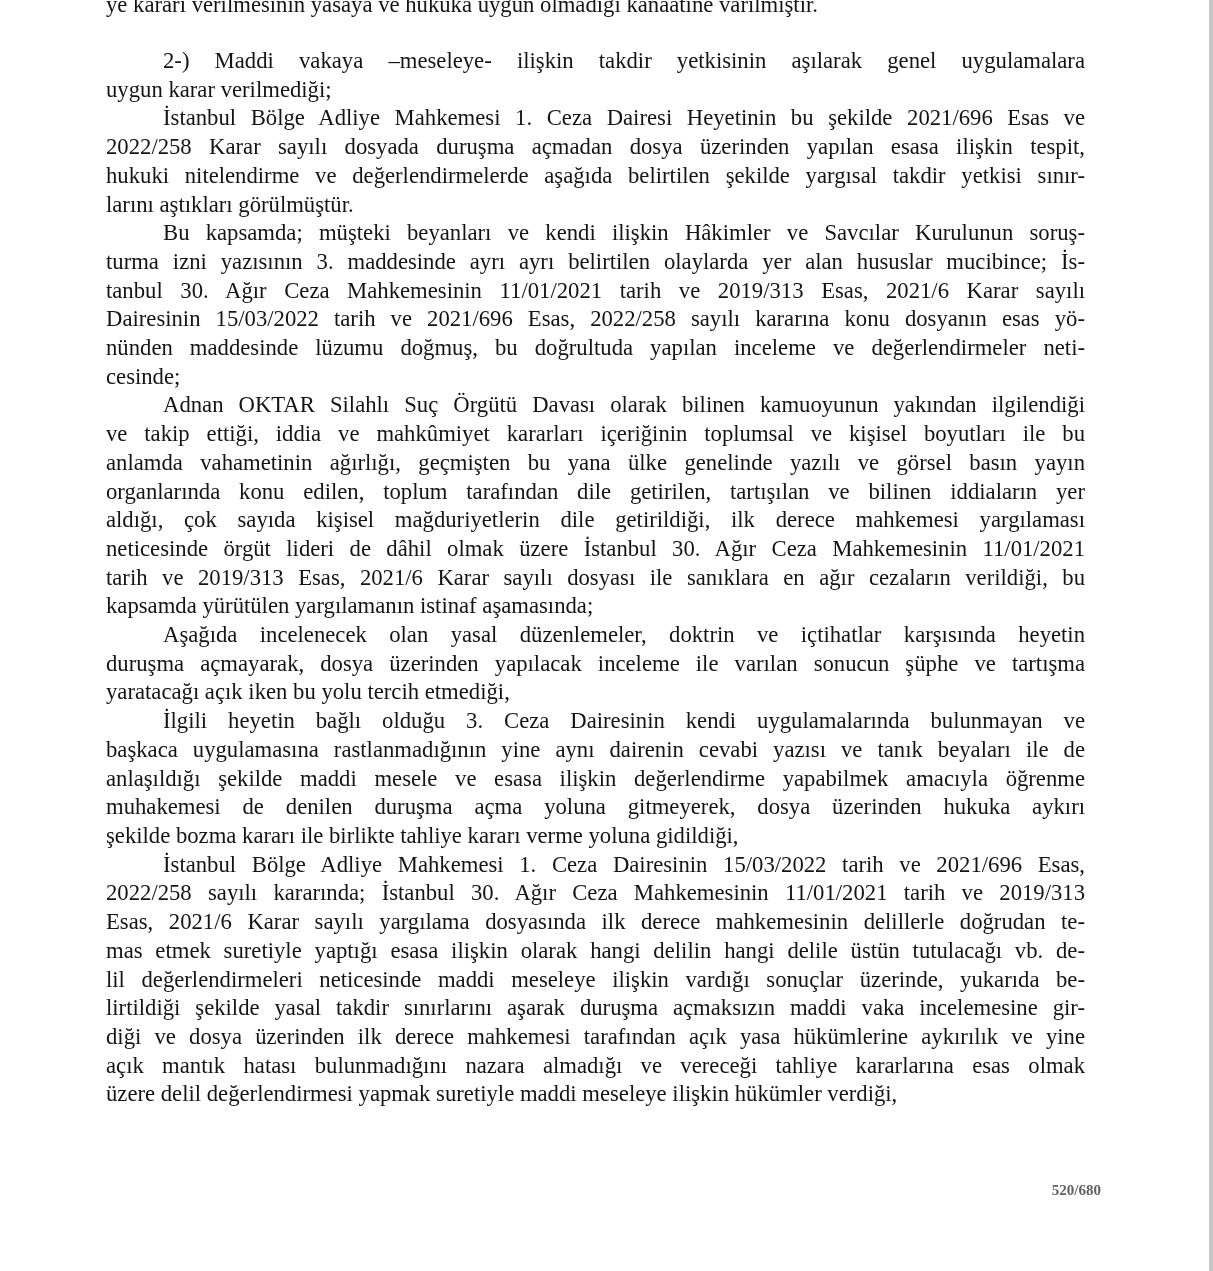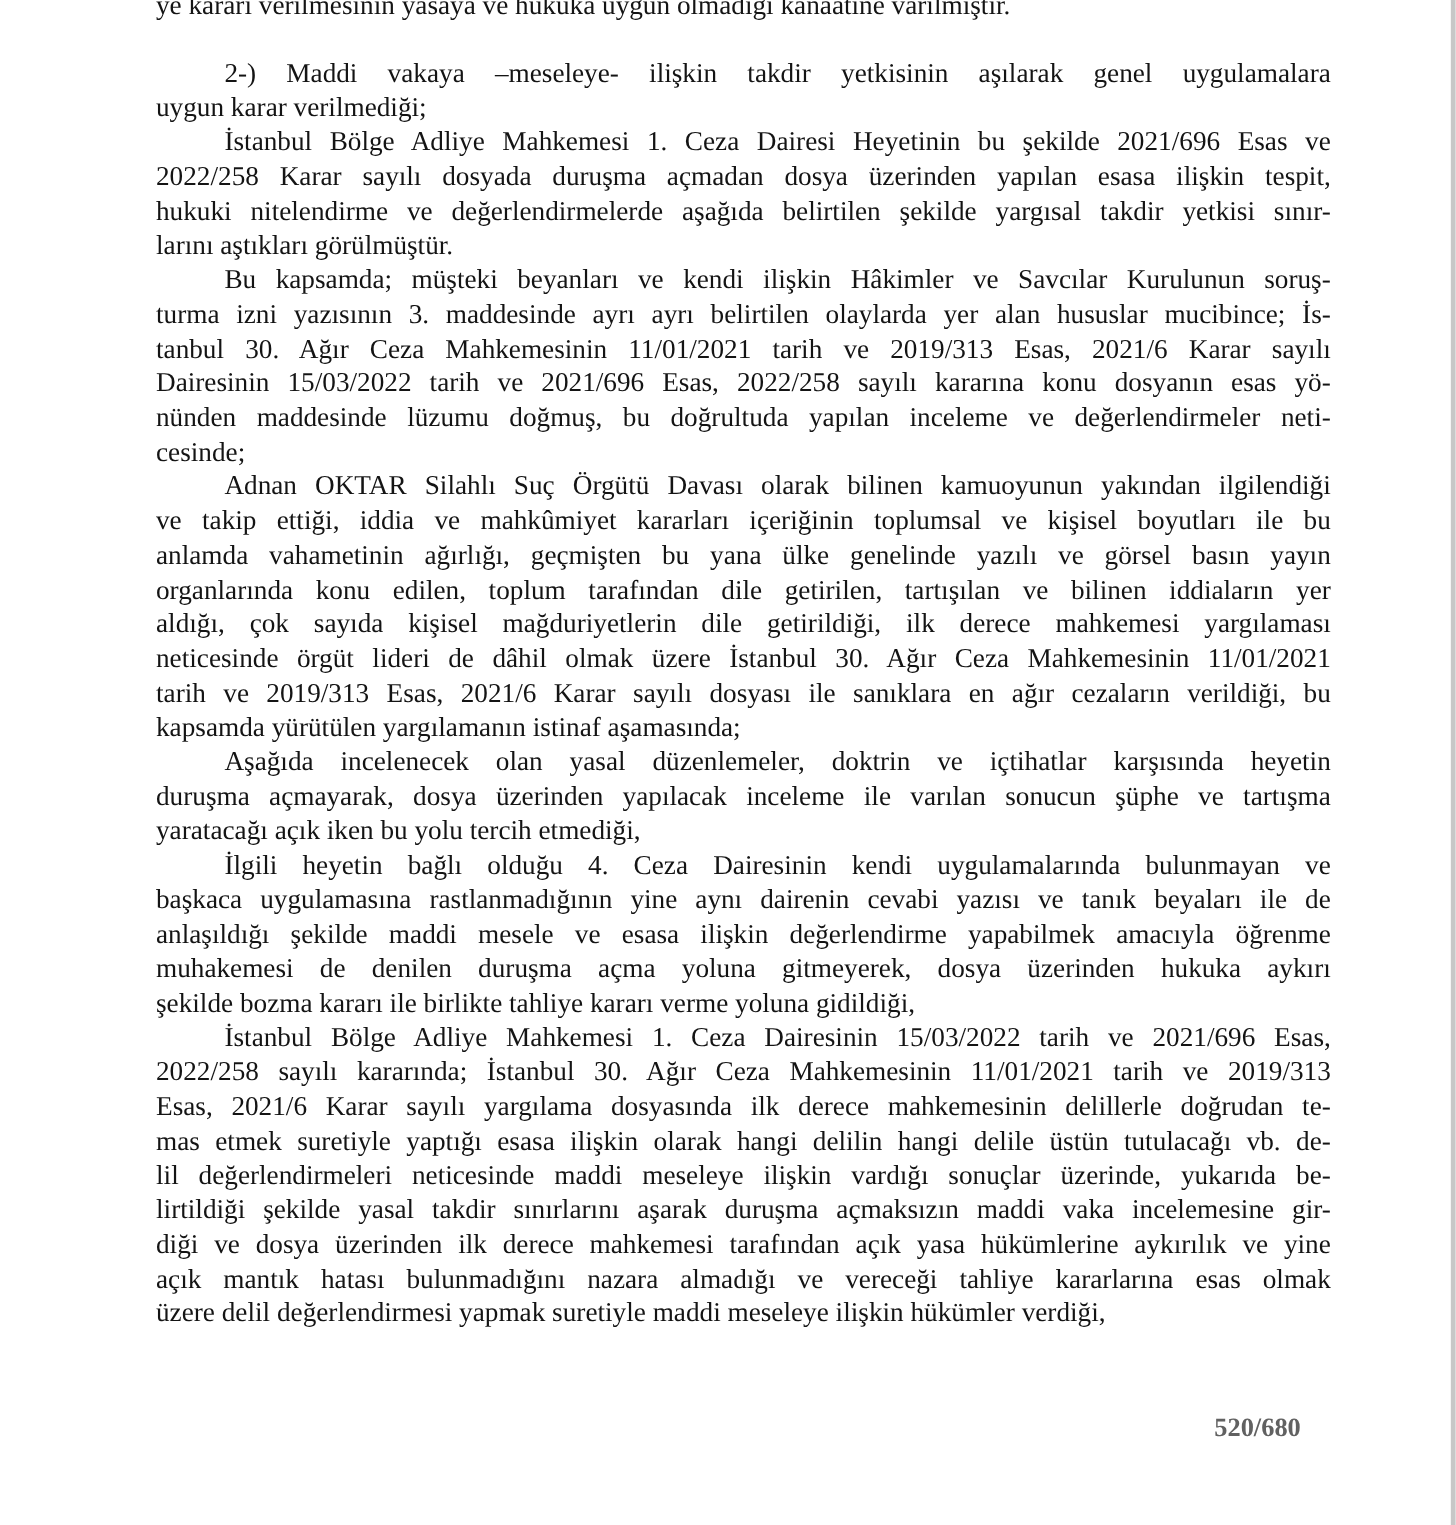--- a/index.html
+++ b/index.html
@@ -10,21 +10,21 @@
     width: 1213px;
     height: 1271px;
     background: #ffffff;
     overflow: hidden;
     position: relative;
     font-family: "Liberation Serif", "DejaVu Serif", serif;
     color: #141414;
   }
   .text-col {
     position: absolute;
-    left: 130px;
+    left: 106px;
     top: 0;
     width: 979px;
     font-size: 22.7px;
     line-height: 28.7px;
   }
   .line {
     text-align: justify;
     text-align-last: justify;
   }
   .line.indent {
@@ -44,22 +44,22 @@
   .heading-block {
     margin-top: 29px;
     font-weight: normal;
   }
   .para {
     margin: 0;
   }
   .page-number {
     position: absolute;
     top: 1177px;
-    right: 129px;
-    font-size: 22px;
+    right: 112px;
+    font-size: 15px;
     line-height: 26px;
     font-weight: bold;
     color: #616161;
   }
   .page-edge {
     position: absolute;
     top: 0;
     right: 0;
     width: 4px;
     height: 1271px;
@@ -105,21 +105,21 @@
           <div class="line">neticesinde örgüt lideri de dâhil olmak üzere İstanbul 30. Ağır Ceza Mahkemesinin 11/01/2021</div>
           <div class="line">tarih ve 2019/313 Esas, 2021/6 Karar sayılı dosyası ile sanıklara en ağır cezaların verildiği, bu</div>
           <div class="line para-end">kapsamda yürütülen yargılamanın istinaf aşamasında;</div>
         </div>
         <div class="para">
           <div class="line indent">Aşağıda incelenecek olan yasal düzenlemeler, doktrin ve içtihatlar karşısında heyetin</div>
           <div class="line">duruşma açmayarak, dosya üzerinden yapılacak inceleme ile varılan sonucun şüphe ve tartışma</div>
           <div class="line para-end">yaratacağı açık iken bu yolu tercih etmediği,</div>
         </div>
         <div class="para">
-          <div class="line indent">İlgili heyetin bağlı olduğu 4. Ceza Dairesinin kendi uygulamalarında bulunmayan ve</div>
+          <div class="line indent">İlgili heyetin bağlı olduğu 3. Ceza Dairesinin kendi uygulamalarında bulunmayan ve</div>
           <div class="line">başkaca uygulamasına rastlanmadığının yine aynı dairenin cevabi yazısı ve tanık beyaları ile de</div>
           <div class="line">anlaşıldığı şekilde maddi mesele ve esasa ilişkin değerlendirme yapabilmek amacıyla öğrenme</div>
           <div class="line">muhakemesi de denilen duruşma açma yoluna gitmeyerek, dosya üzerinden hukuka aykırı</div>
           <div class="line para-end">şekilde bozma kararı ile birlikte tahliye kararı verme yoluna gidildiği,</div>
         </div>
         <div class="para">
           <div class="line indent">İstanbul Bölge Adliye Mahkemesi 1. Ceza Dairesinin 15/03/2022 tarih ve 2021/696 Esas,</div>
           <div class="line">2022/258 sayılı kararında; İstanbul 30. Ağır Ceza Mahkemesinin 11/01/2021 tarih ve 2019/313</div>
           <div class="line">Esas, 2021/6 Karar sayılı yargılama dosyasında ilk derece mahkemesinin delillerle doğrudan te-</div>
           <div class="line">mas etmek suretiyle yaptığı esasa ilişkin olarak hangi delilin hangi delile üstün tutulacağı vb. de-</div>

